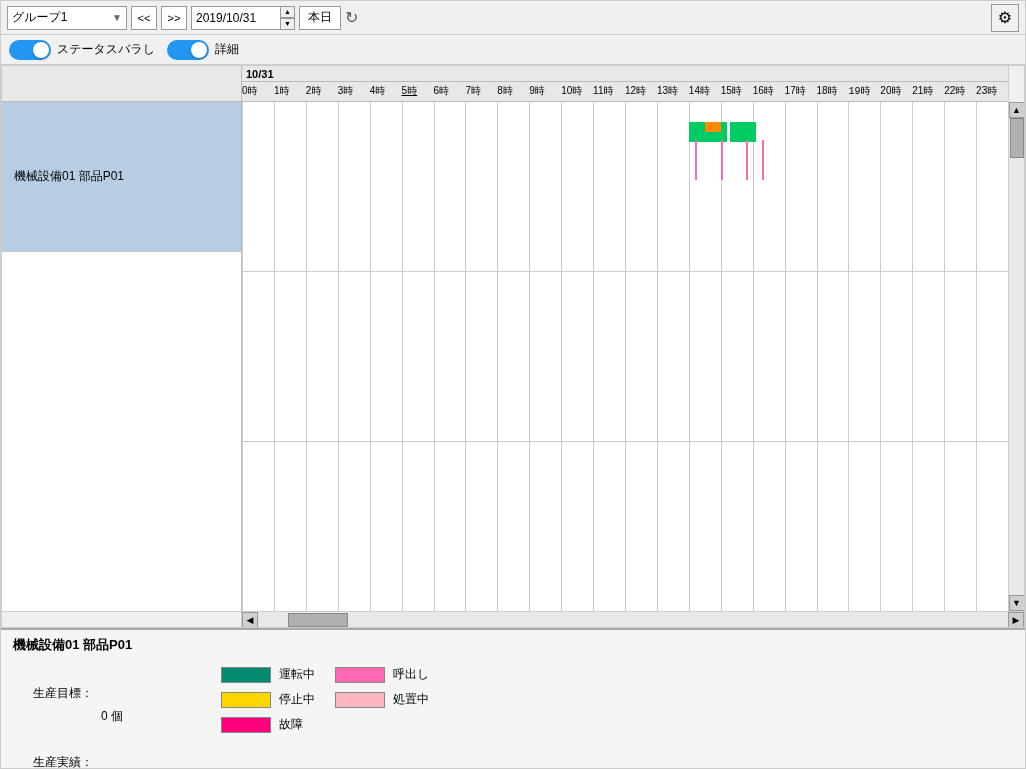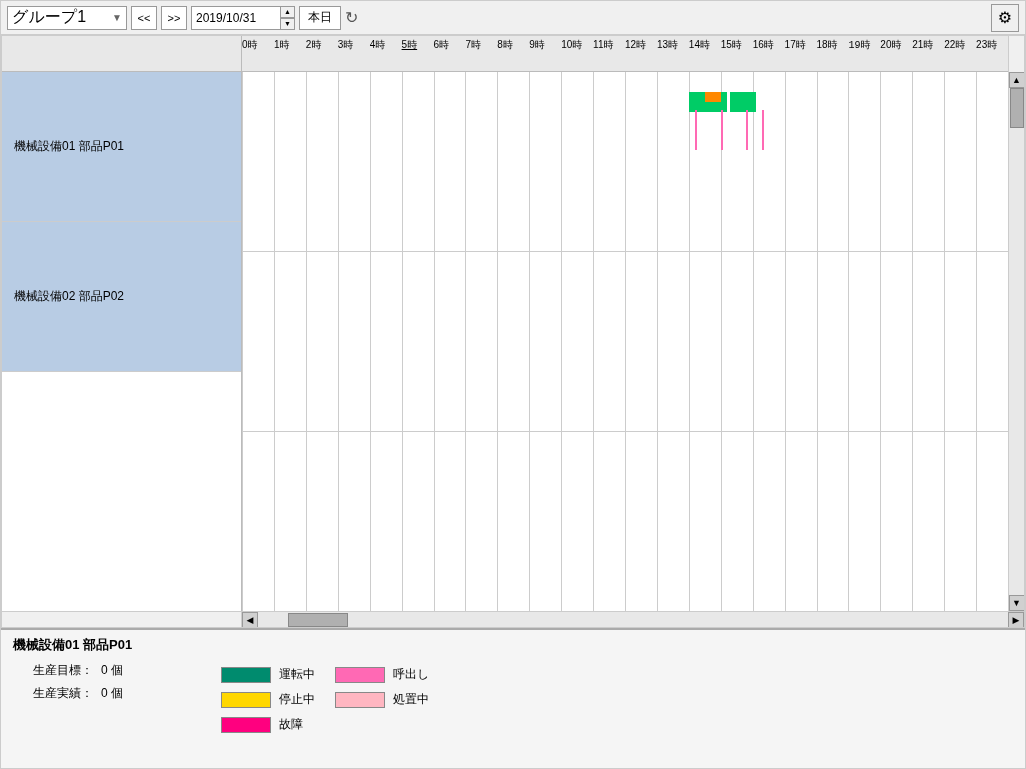--- a/index.html
+++ b/index.html
@@ -36,21 +36,21 @@
       display: flex;
       align-items: center;
       border: 1px solid #999;
       background: white;
       height: 24px;
       padding: 0 4px;
       min-width: 120px;
       justify-content: space-between;
       cursor: pointer;
     }
-    .group-select span { font-size: 16px; }
+    .group-select span { font-size: 12px; }
     .group-select .arrow { font-size: 10px; color: #666; }
 
     .nav-btn {
       border: 1px solid #999;
       background: white;
       height: 24px;
       width: 26px;
       cursor: pointer;
       font-size: 11px;
       display: flex;
@@ -345,20 +345,21 @@
       gap: 8px;
       font-size: 12px;
     }
 
     .info-row-label {
       width: 80px;
       text-align: right;
     }
     .info-row-value {
       width: 60px;
+      margin-top: 46px;
     }
 
     
     .legend-area {
       display: flex;
       gap: 20px;
       margin-top: 4px;
       margin-left: 20px;
     }
     .legend-col {
@@ -424,26 +425,43 @@
         <div class="date-spinner-up">▲</div>
         <div class="date-spinner-down">▼</div>
       </div>
     </div>
     <button class="today-btn">本日</button>
     <button class="refresh-btn">↻</button>
     <div class="spacer"></div>
     <button class="settings-btn">⚙</button>
   </div>
 
+  <div class="toggle-bar">
+    <div class="toggle-switch">
+      <div class="toggle-track">
+        <div class="toggle-thumb"></div>
+      </div>
+      <span class="toggle-label">ステータスバラし</span>
+    </div>
+    <div class="toggle-switch">
+      <div class="toggle-track">
+        <div class="toggle-thumb"></div>
+      </div>
+      <span class="toggle-label">詳細</span>
+    </div>
+  </div>
 
   <div class="gantt-wrapper">
 
     <div class="gantt-header">
       <div class="gantt-header-label"></div>
       <div class="gantt-header-timeline">
+        <div class="date-row">
+          <span>10/31</span>
+        </div>
         <div class="hour-row" id="hour-row">
         <span class="hour-tick" style="left: 0%;">0時</span>
             <span class="hour-tick" style="left: 4.16667%;">1時</span>
             <span class="hour-tick" style="left: 8.33333%;">2時</span>
             <span class="hour-tick" style="left: 12.5%;">3時</span>
             <span class="hour-tick" style="left: 16.6667%;">4時</span>
             <span class="hour-tick" style="left: 20.8333%; text-decoration: underline;">5時</span>
             <span class="hour-tick" style="left: 25%;">6時</span>
             <span class="hour-tick" style="left: 29.1667%;">7時</span>
             <span class="hour-tick" style="left: 33.3333%;">8時</span>
@@ -467,23 +485,20 @@
       <div class="scrollbar-v" style="height:36px;"></div>
     </div>
 
     <div class="gantt-content">
 
       <div style="display:flex; flex:1; overflow:hidden;">
 
         <div class="gantt-rows-labels">
           <div class="row-label">
             <span>機械設備01  部品P01</span>
-          </div>
-          <div class="row-label">
-            <span>機械設備02  部品P02</span>
           </div>
         </div>
 
         <div style="flex:1; display:flex; flex-direction:column; overflow:hidden; position:relative;">
 
           <div class="row-chart" id="row-chart-1">
           <div class="grid-line grid-line-hour" style="left: 0%;"></div>
               <div class="grid-line grid-line-hour" style="left: 4.16667%;"></div>
               <div class="grid-line grid-line-hour" style="left: 8.33333%;"></div>
               <div class="grid-line grid-line-hour" style="left: 12.5%;"></div>

